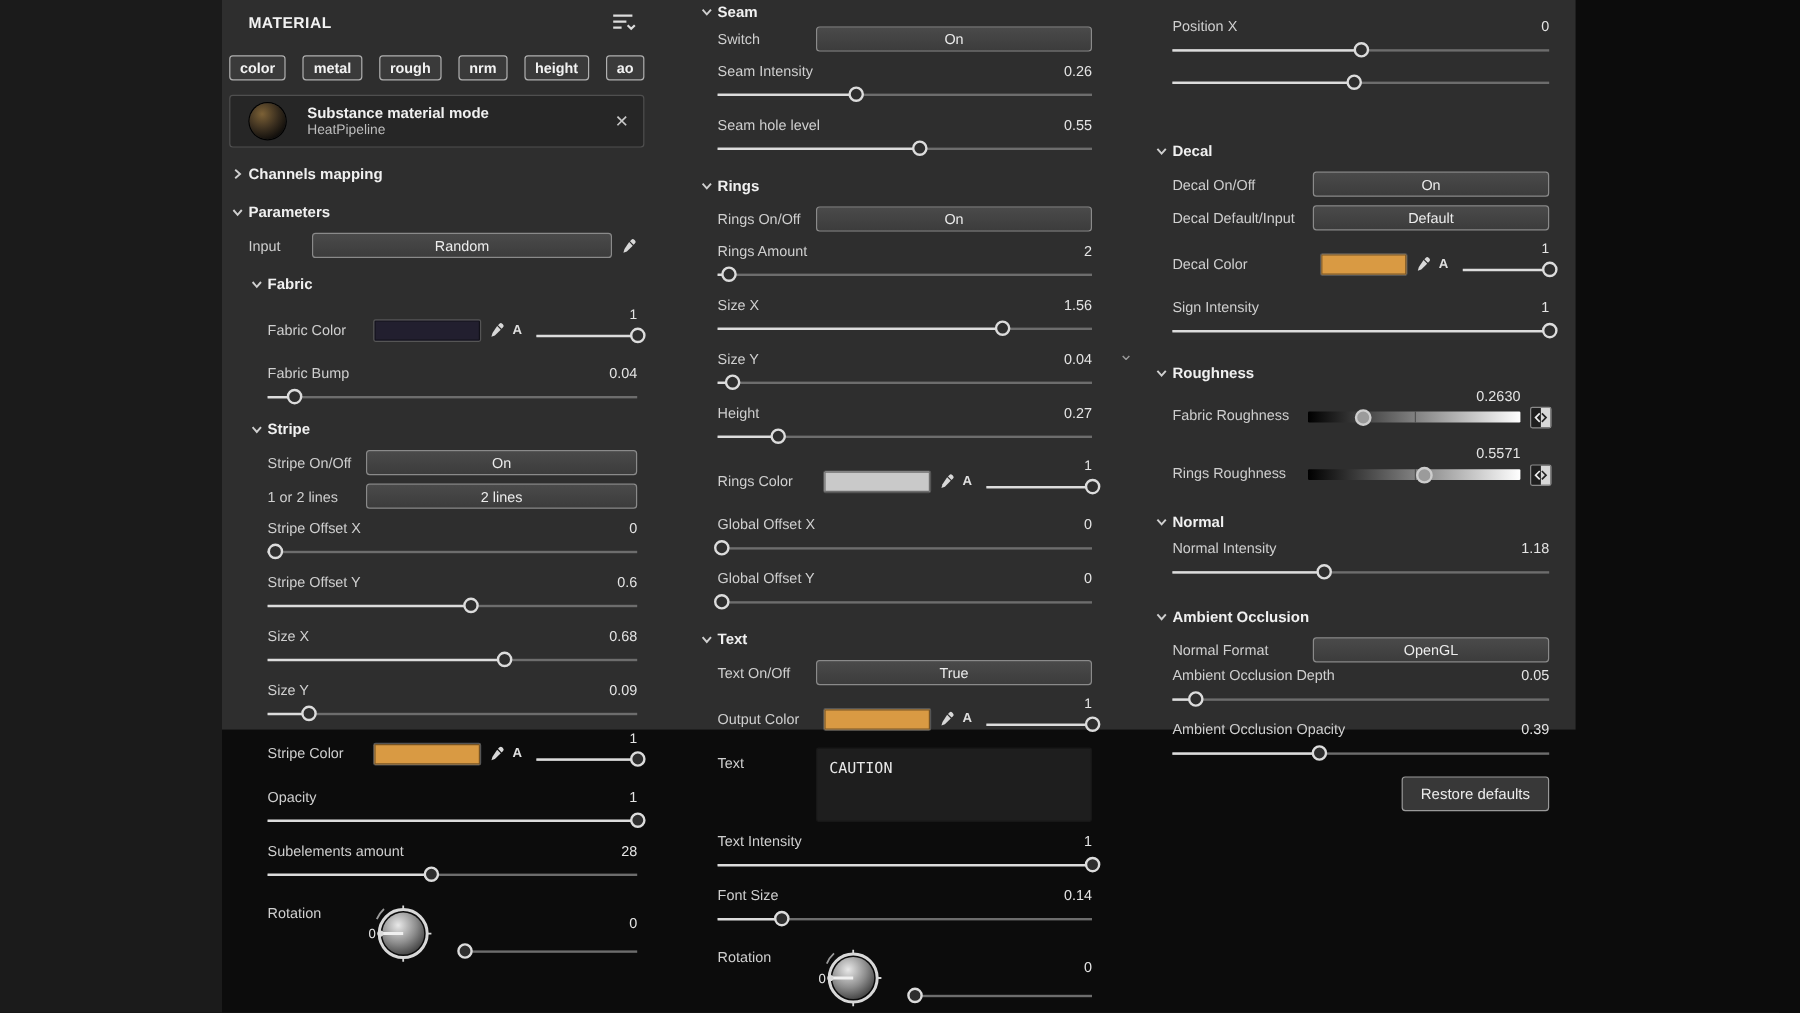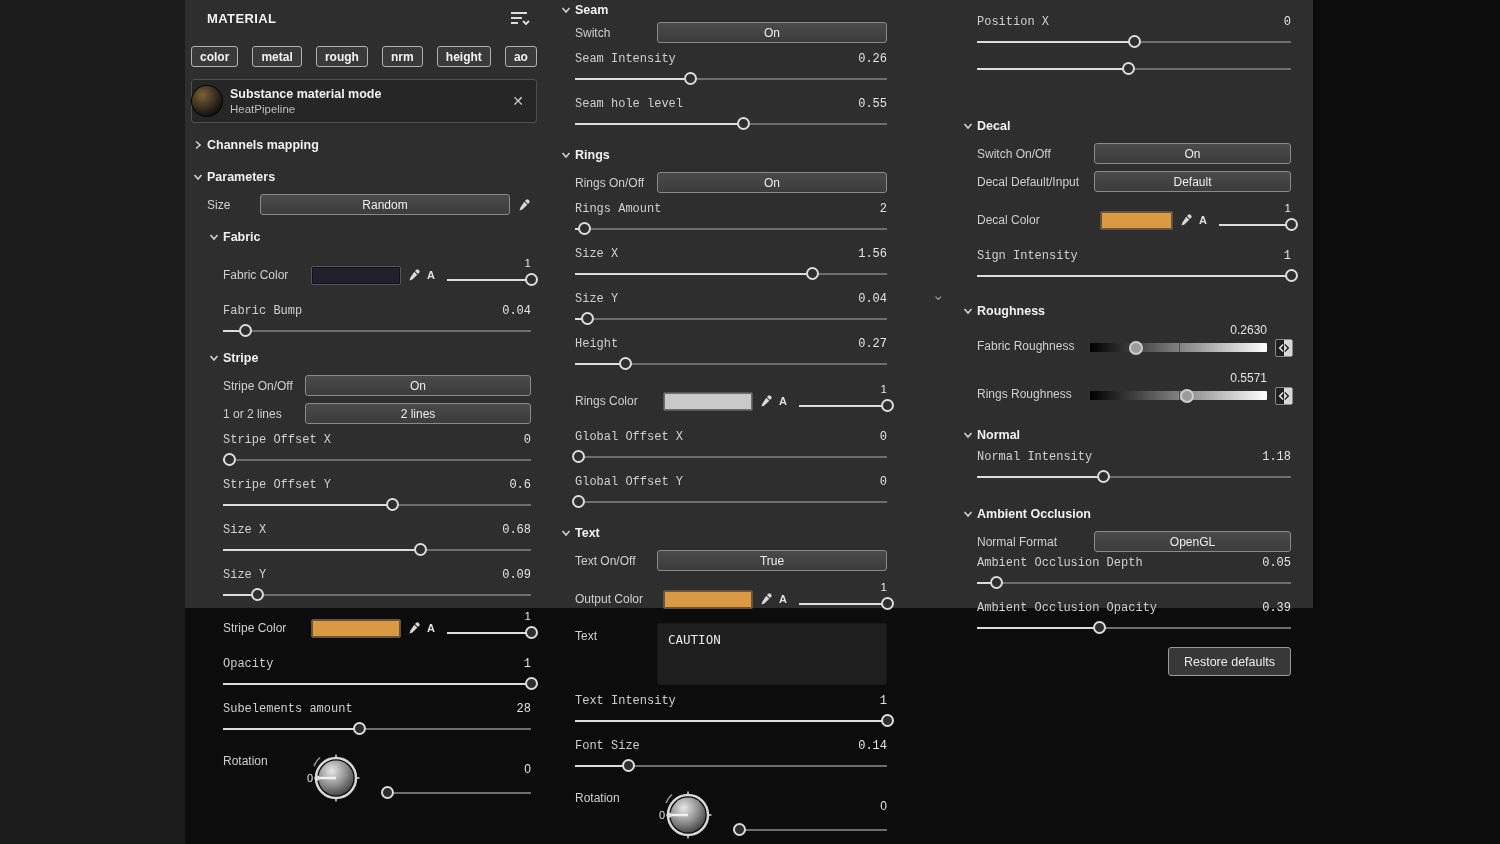--- a/index.html
+++ b/index.html
@@ -5,32 +5,32 @@
   html,body{margin:0;padding:0;}
   body{
     width:1500px;height:844px;background:#0c0c0c;overflow:hidden;
     font-family:"Liberation Sans",sans-serif;-webkit-font-smoothing:antialiased;
   }
   .stage{position:relative;width:1500px;height:844px;}
   .left-strip{position:absolute;left:0;top:0;width:185px;height:844px;background:#1b1b1b;}
   .panel{position:absolute;left:185px;top:0;width:1128px;height:608px;background:#2e2e2e;}
   .col{position:absolute;top:0;height:844px;}
   .col1{left:8px;width:344px;--lw:82px;--sw:88px;}
-  .col2{left:376px;width:332px;--lw:82px;--sw:88px;}
+  .col2{left:399px;width:332px;--lw:82px;--sw:88px;}
   .col3{left:778px;width:334px;--lw:117px;--sw:71px;}
 
   
   .mat-head{display:flex;align-items:center;justify-content:space-between;margin:8px 6px 0 14px;height:20px;}
   .mat-title{font-size:13px;font-weight:bold;color:#f2f2f2;letter-spacing:.4px;}
   .sort-ic{cursor:pointer;display:inline-flex;}
   .chips{display:flex;justify-content:space-between;margin:18px 0 0 -2px;height:21px;}
   .chip{border:1px solid #b0b0b0;border-radius:3px;background:#3a3a3a;color:#f2f2f2;
         font-weight:bold;font-size:12px;padding:1px 8px 0;display:flex;align-items:center;cursor:pointer;}
-  .card{display:flex;align-items:center;gap:8px;margin:12px 0 0 -2px;height:42px;
-        background:#262626;border:1px solid #4f4f4f;border-radius:3px;padding:0 12px 0 0;cursor:pointer;}
+  .card{display:flex;align-items:center;gap:18px;margin:12px 0 0 -2px;height:42px;
+        background:#262626;border:1px solid #4f4f4f;border-radius:3px;padding:0 12px 0 16px;cursor:pointer;}
   .thumb{width:30px;height:30px;border-radius:50%;flex:none;
          background:radial-gradient(circle at 35% 30%,#7c6136,#3b2f1f 45%,#0f0d0b 78%);
          box-shadow:0 0 0 1px #000;}
   .card-tx{flex:1;min-width:0;}
   .card-title{font-size:12.5px;font-weight:bold;color:#f0f0f0;line-height:15px;}
   .card-sub{font-size:11.5px;color:#bdbdbd;line-height:14px;}
   .card-x{color:#c8c8c8;font-size:14px;cursor:pointer;flex:none;}
 
   
   .rows{position:relative;}
@@ -44,21 +44,21 @@
   .val{font-size:12px;color:#e4e4e4;}
 
   .toggle{display:flex;align-items:center;height:21px;margin-top:7px;}
   .toggle .lbl{width:var(--lw);flex:none;}
   .tbtn{flex:1;height:19px;border:1px solid #8a8a8a;border-radius:3px;
         background:linear-gradient(#4a4a4a,#3c3c3c);color:#ececec;font-size:12px;
         display:flex;align-items:center;justify-content:center;cursor:pointer;}
   .seed .lbl{width:53px;}
   .pencil{margin-left:7px;flex:none;cursor:pointer;display:inline-flex;}
 
-  .srow{margin-top:9px;height:36px;font-family:Liberation Mono, monospace;}
+  .srow{margin-top:9px;height:36px;}
   .shead{display:flex;justify-content:space-between;align-items:flex-start;height:18px;}
   .track{position:relative;height:18px;cursor:pointer;}
   .tline{position:absolute;left:0;right:0;top:8px;height:2px;background:#6d6d6d;}
   .tfill{position:absolute;left:0;top:8px;height:2px;background:#dcdcdc;}
   .thumbd{position:absolute;top:2px;width:9px;height:9px;border:2px solid #dcdcdc;border-radius:50%;
           background:#2e2e2e;transform:translateX(-6px);cursor:grab;}
 
   .crow{display:flex;align-items:center;height:40px;margin-top:8px;gap:6px;}
   .crow .lbl{width:var(--lw);flex:none;}
   .swatch{width:var(--sw);height:17px;border-radius:2px;border:1px solid #555;
@@ -160,21 +160,21 @@
      </div>
           <div class="rrow hdr r-parameters ">
        <span class="chev">
      <svg width="10" height="10" viewBox="0 0 10 10" style="transform:rotate(0deg)">
        <polyline points="1.5,3 5,7 8.5,3" fill="none" stroke="#cfcfcf" stroke-width="1.6"></polyline>
      </svg>
             </span>
             <span class="hlbl">Parameters</span>
      </div>
           <div class="rrow toggle seed r-seed">
-       <span class="lbl">Size</span>
+       <span class="lbl">Input</span>
        <span class="tbtn">Random</span>
        <span class="pencil">
      <svg width="14" height="14" viewBox="0 0 14 14">
        <path d="M9.2 1.8a1.6 1.6 0 0 1 2.3 0l.7.7a1.6 1.6 0 0 1 0 2.3l-1.2 1.2-3-3z" fill="#d8d8d8"></path>
        <path d="M7.3 3.7l3 3-4.9 4.9-2.9 1 .9-3z" fill="#d8d8d8"></path>
      </svg>
             </span>
      </div>
           <div class="rrow hdr r-fabric ind">
        <span class="chev">
@@ -601,21 +601,21 @@
      </div>
           <div class="rrow hdr r-decal ">
        <span class="chev">
      <svg width="10" height="10" viewBox="0 0 10 10" style="transform:rotate(0deg)">
        <polyline points="1.5,3 5,7 8.5,3" fill="none" stroke="#cfcfcf" stroke-width="1.6"></polyline>
      </svg>
             </span>
             <span class="hlbl">Decal</span>
      </div>
           <div class="rrow toggle r-decal-on-off ">
-       <span class="lbl">Switch On/Off</span>
+       <span class="lbl">Decal On/Off</span>
        <span class="tbtn">On</span>
      </div>
           <div class="rrow toggle r-decal-default-input ">
        <span class="lbl">Decal Default/Input</span>
        <span class="tbtn">Default</span>
      </div>
           <div class="rrow crow r-decal-color ">
        <span class="lbl">Decal Color</span>
        <span class="swatch" style="background:#d99a43"></span>
        <span class="dropper">

